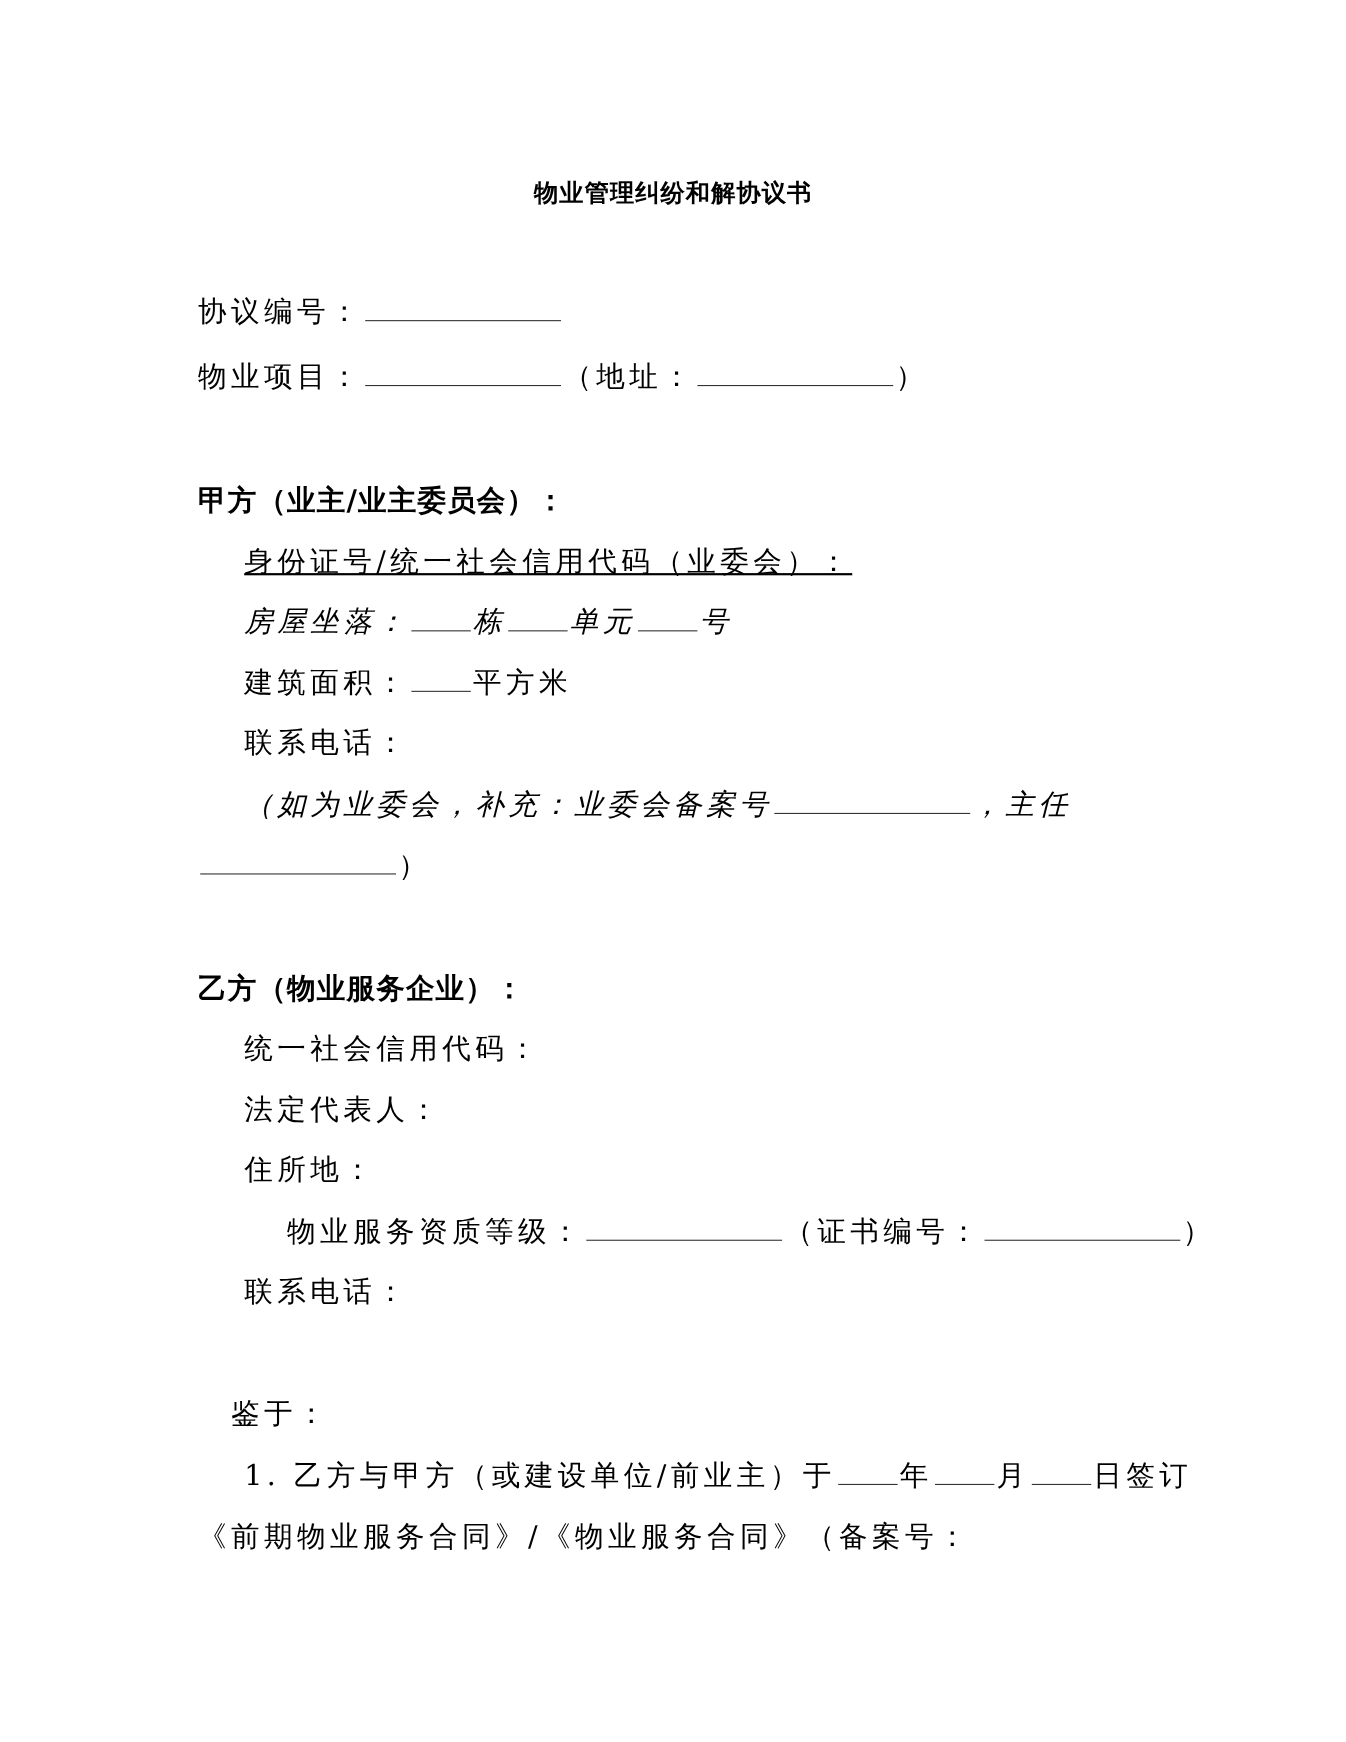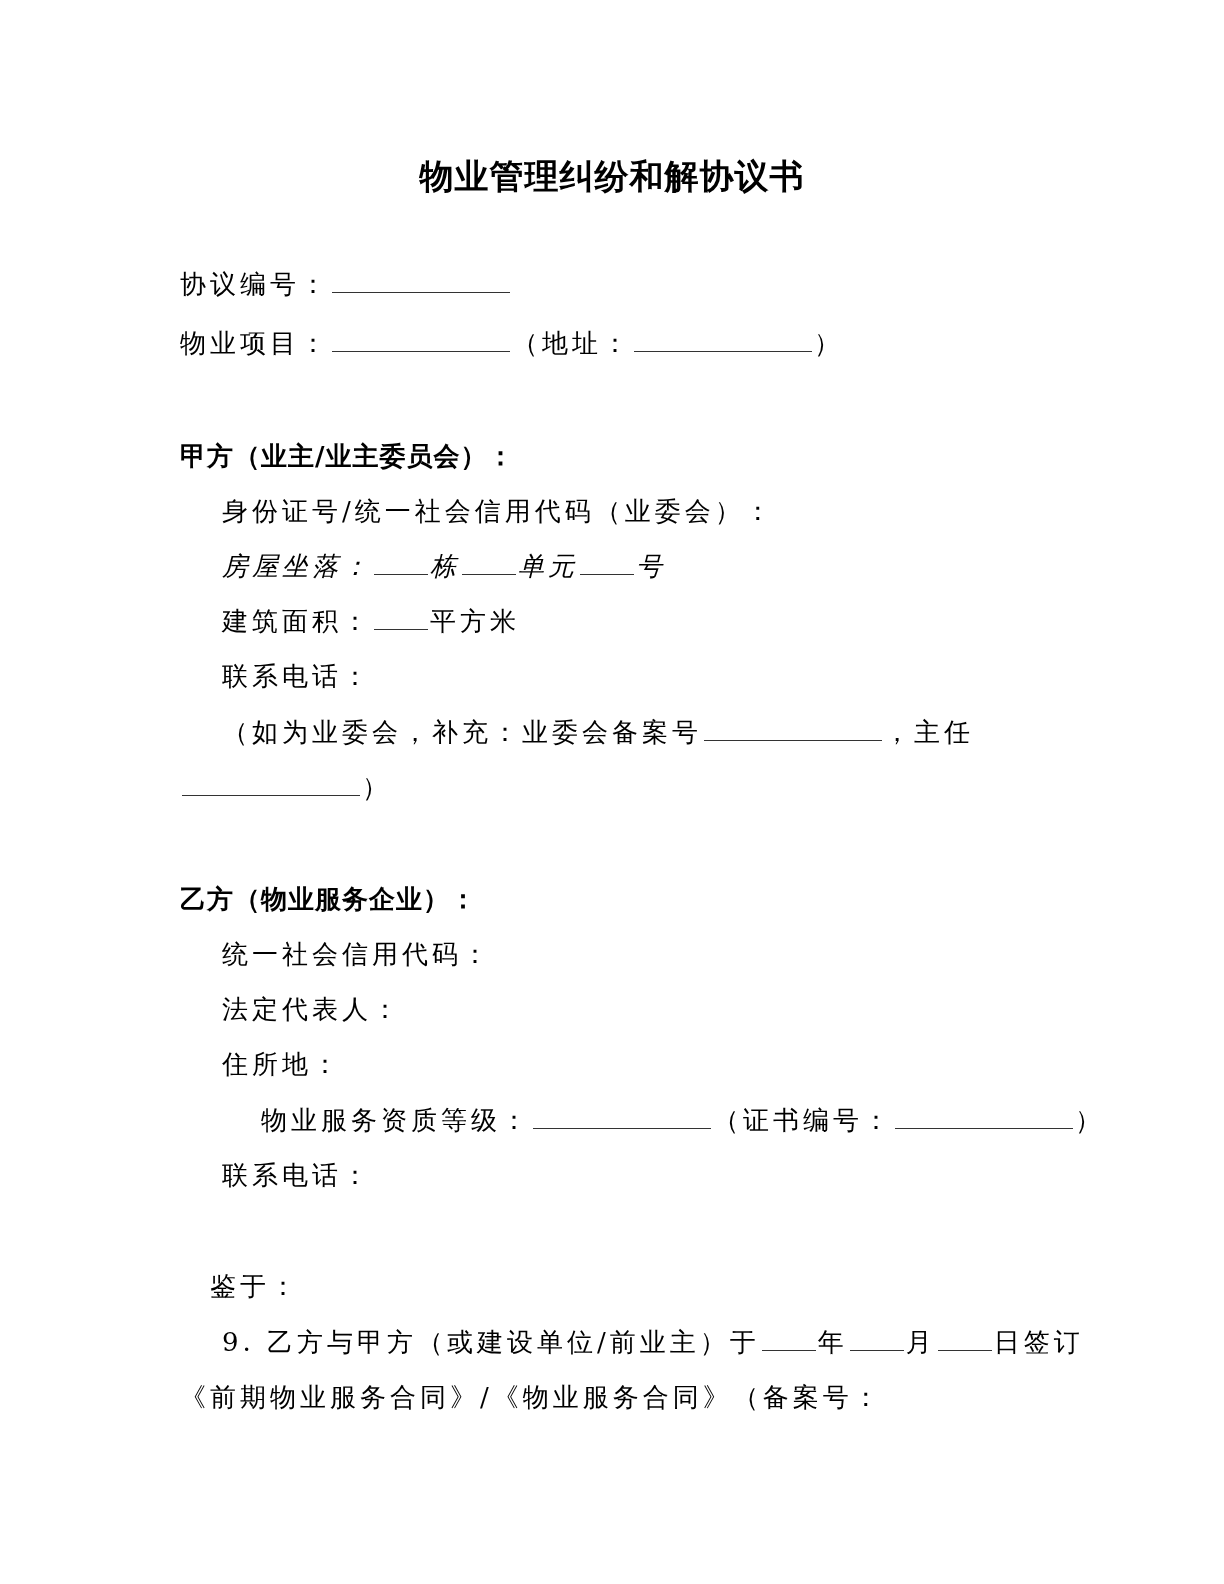--- a/index.html
+++ b/index.html
@@ -21,21 +21,21 @@
       font-size: 26px;
       line-height: 32px;
       letter-spacing: 4px;
     }
     .title {
       position: absolute;
       top: 158px;
       left: 0;
       width: 1224px;
       text-align: center;
-      font-size: 34px;
+      font-size: 22px;
       line-height: 36px;
       font-weight: bold;
       letter-spacing: 1px;
     }
     .bold {
       font-weight: bold;
       letter-spacing: 1px;
     }
     .blank {
       display: inline-block;
@@ -57,37 +57,37 @@
   <div class="line" style="top:268px; left:180px;">
     <span>协议编号：</span><span class="blank w-long"></span>
   </div>
 
   <div class="line" style="top:327px; left:180px;">
     <span>物业项目：</span><span class="blank w-long"></span><span>（地址：</span><span class="blank w-long"></span><span>）</span>
   </div>
 
   <div class="line bold" style="top:440px; left:180px;">甲方（业主/业主委员会）：</div>
 
-  <div class="line" style="top:495px; left:222px;">
+  <div class="line" style="top:495px; left:222px;text-decoration:underline;">
     <span>身份证号/统一社会信用代码（业委会）：</span>
   </div>
 
   <div class="line" style="top:550px; left:222px;font-style:italic;">
     <span>房屋坐落：</span><span class="blank w-short"></span><span>栋</span><span class="blank w-short"></span><span>单元</span><span class="blank w-short"></span><span>号</span>
   </div>
 
   <div class="line" style="top:605px; left:222px;">
     <span>建筑面积：</span><span class="blank w-short"></span><span>平方米</span>
   </div>
 
   <div class="line" style="top:660px; left:222px;">
     <span>联系电话：</span>
   </div>
 
-  <div class="line" style="top:716px; left:222px;">
+  <div class="line" style="top:716px; left:222px;font-style:italic;">
     <span>（如为业委会，补充：业委会备案号</span><span class="blank w-long"></span><span>，主任</span>
   </div>
 
   <div class="line" style="top:771px; left:180px;">
     <span class="blank w-long"></span><span>）</span>
   </div>
 
   <div class="line bold" style="top:883px; left:180px;">乙方（物业服务企业）：</div>
 
   <div class="line" style="top:938px; left:222px;">
@@ -106,20 +106,20 @@
     <span>物业服务资质等级：</span><span class="blank w-long"></span><span>（证书编号：</span><span class="blank w-long"></span><span>）</span>
   </div>
 
   <div class="line" style="top:1159px; left:222px;">
     <span>联系电话：</span>
   </div>
 
   <div class="line" style="top:1270px; left:210px;">鉴于：</div>
 
   <div class="line" style="top:1326px; left:222px;">
-    <span>9. 乙方与甲方（或建设单位/前业主）于</span><span class="blank w-short"></span><span>年</span><span class="blank w-short"></span><span>月</span><span class="blank w-short"></span><span>日签订</span>
+    <span>1. 乙方与甲方（或建设单位/前业主）于</span><span class="blank w-short"></span><span>年</span><span class="blank w-short"></span><span>月</span><span class="blank w-short"></span><span>日签订</span>
   </div>
 
   <div class="line" style="top:1381px; left:180px;">
     <span>《前期物业服务合同》/《物业服务合同》（备案号：</span>
   </div>
 
 </div>
 
 </body></html>

